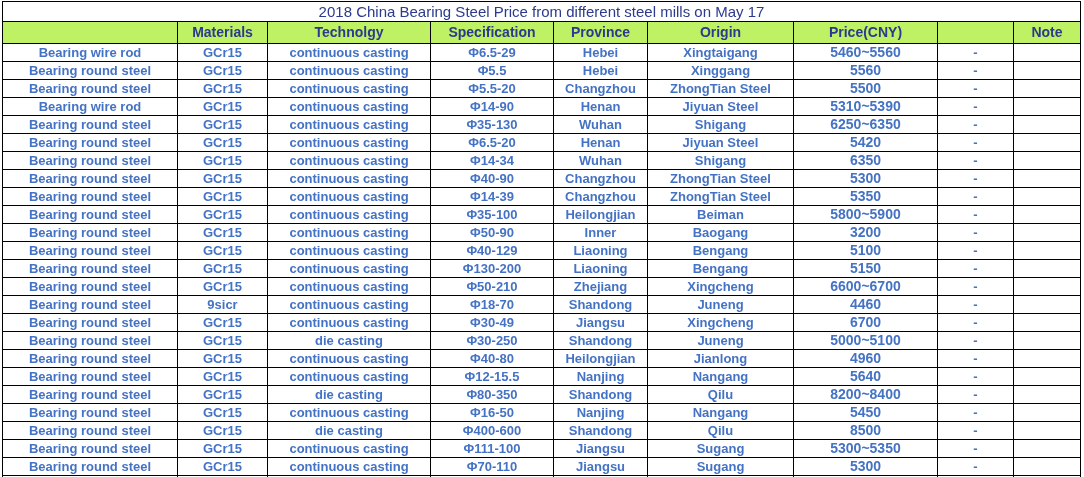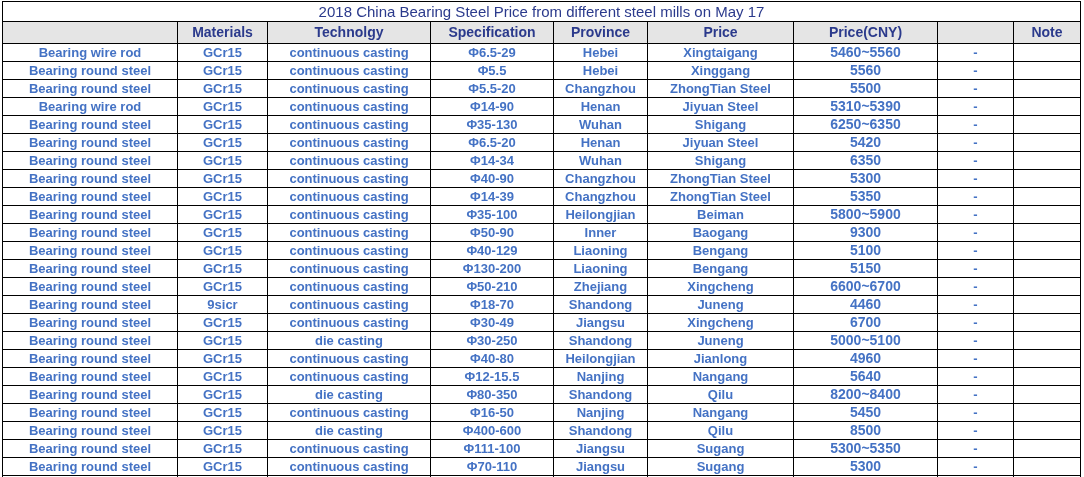--- a/index.html
+++ b/index.html
@@ -28,21 +28,21 @@
   .title-cell {
     height: 19px;
     background: #ffffff;
     color: #2b3a8c;
     font-size: 15px;
     font-weight: normal;
     line-height: 19px;
   }
   tr.header-row th {
     height: 21px;
-    background: #e5e5e5;
+    background: #bef264;
     color: #2b3a8c;
     font-size: 14px;
     font-weight: bold;
     line-height: 21px;
   }
   tr.data-row td {
     height: 15px;
     line-height: 15px;
     color: #4472c4;
     font-size: 13px;
@@ -75,21 +75,21 @@
   <thead>
     <tr>
       <td class="title-cell" colspan="9">2018 China Bearing Steel Price from different steel mills on May 17</td>
     </tr>
     <tr class="header-row">
       <th></th>
       <th>Materials</th>
       <th>Technolgy</th>
       <th>Specification</th>
       <th>Province</th>
-      <th>Price</th>
+      <th>Origin</th>
       <th>Price(CNY)</th>
       <th></th>
       <th>Note</th>
     </tr>
   </thead>
   <tbody>
       <tr class="data-row">
         <td class="c0">Bearing wire rod</td>
         <td class="c1">GCr15</td>
         <td class="c2">continuous casting</td>
@@ -199,21 +199,21 @@
         <td class="c7">-</td>
         <td class="c8"></td>
       </tr>
       <tr class="data-row">
         <td class="c0">Bearing round steel</td>
         <td class="c1">GCr15</td>
         <td class="c2">continuous casting</td>
         <td class="c3">Φ50-90</td>
         <td class="c4">Inner</td>
         <td class="c5">Baogang</td>
-        <td class="c6">9300</td>
+        <td class="c6">3200</td>
         <td class="c7">-</td>
         <td class="c8"></td>
       </tr>
       <tr class="data-row">
         <td class="c0">Bearing round steel</td>
         <td class="c1">GCr15</td>
         <td class="c2">continuous casting</td>
         <td class="c3">Φ40-129</td>
         <td class="c4">Liaoning</td>
         <td class="c5">Bengang</td>

